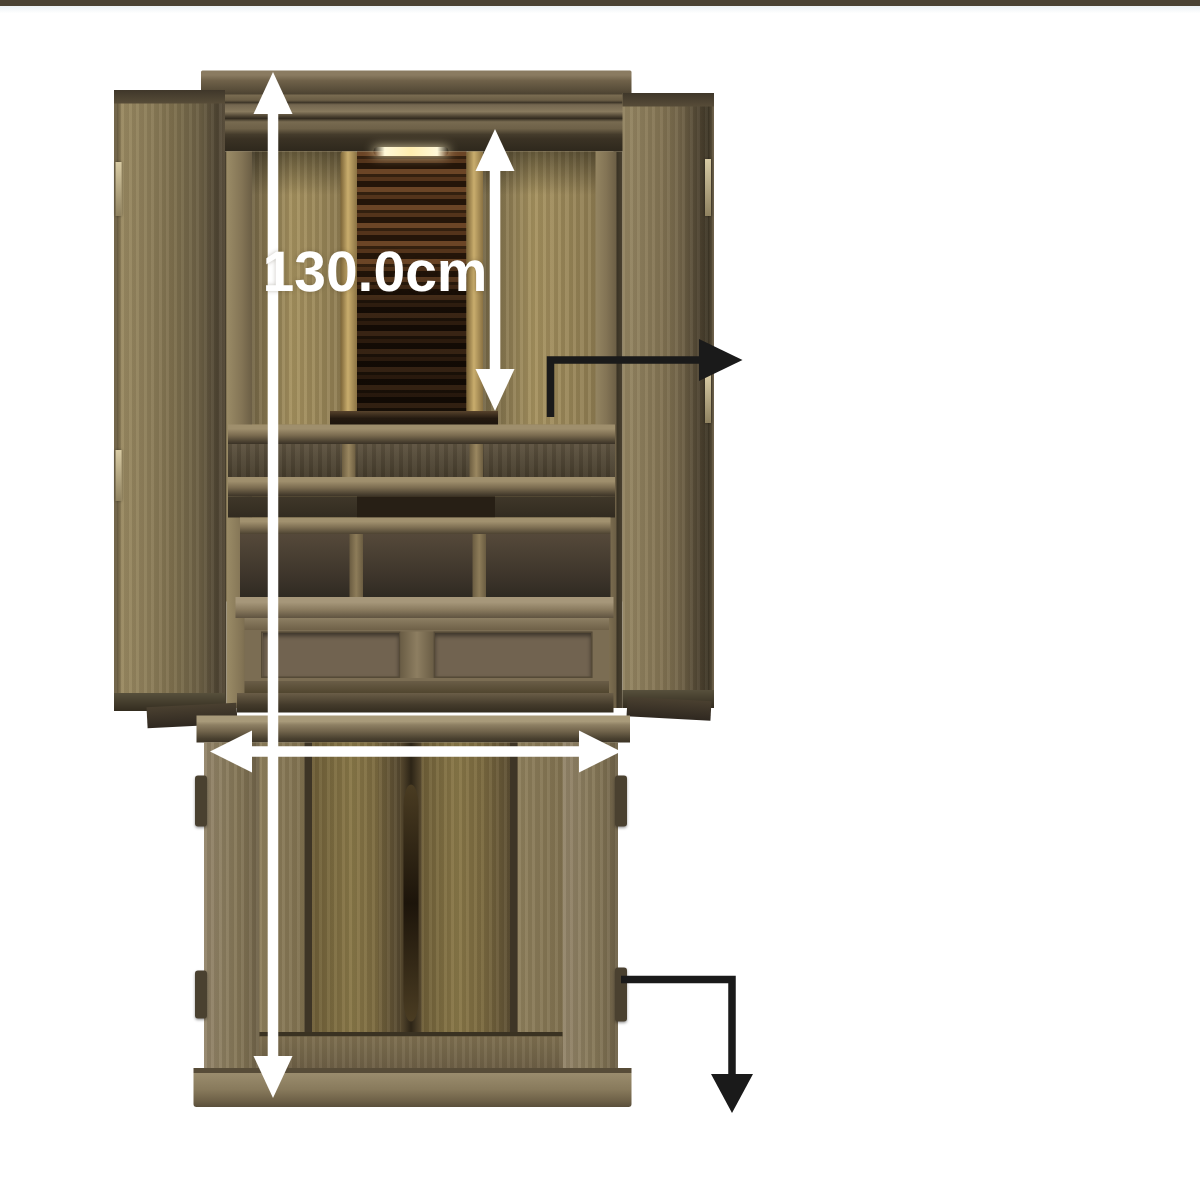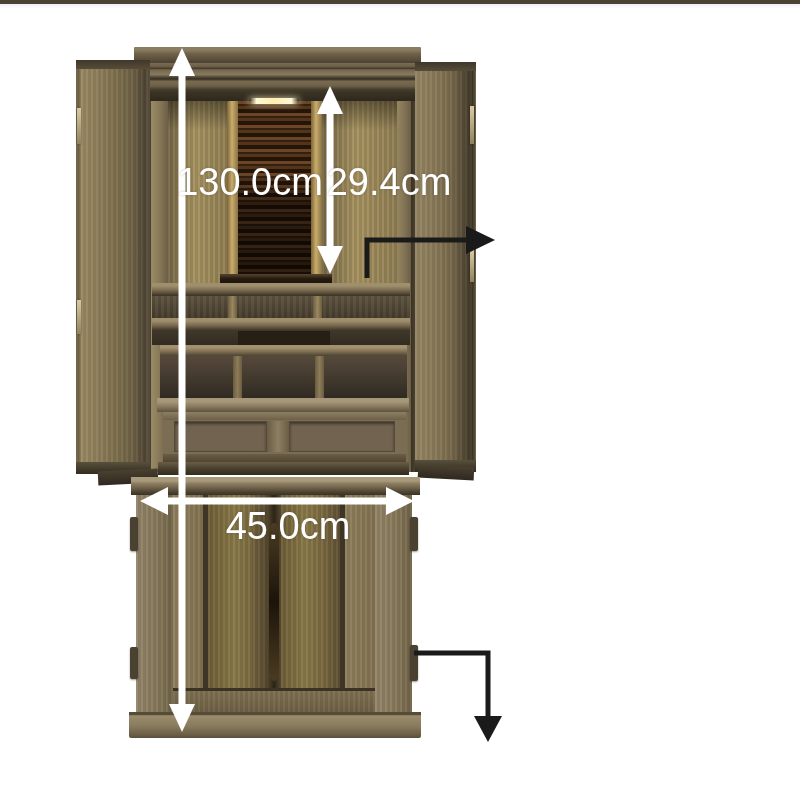--- a/index.html
+++ b/index.html
@@ -123,21 +123,21 @@
   .l-bottom-rail{left:37px;top:196px;width:202px;height:21px;
     background:repeating-linear-gradient(90deg,rgba(255,255,255,.04) 0 2px,rgba(0,0,0,.05) 2px 5px),linear-gradient(180deg,#7e6f50,#6e6046);}
   .hinge-tab{width:8px;height:34px;background:#4a4130;border-radius:2px;box-shadow:0 1px 2px rgba(0,0,0,.4);}
   .tab-l1{left:130px;top:517px;} .tab-l2{left:130px;top:647px;height:32px;}
   .tab-r1{left:410px;top:517px;} .tab-r2{left:410px;top:645px;height:36px;}
   .plinth{left:129px;top:712px;width:292px;height:26px;border-radius:0 0 2px 2px;
     background:linear-gradient(180deg,#574c38 0 3px,#9a8c6d 14%,#887a5c 55%,#6c5f46 86%,#5a4f3b);}
 
   
   #arrows{left:0;top:0;width:800px;height:800px;pointer-events:none;}
-  .dim-white{color:var(--arrow-white,#fff);font-weight:400;font-size:38px;line-height:38px;
+  .dim-white{color:var(--arrow-white,#fff);font-weight:700;font-size:38px;line-height:38px;
     transform:translateX(-50%);white-space:nowrap;text-shadow:0 0 3px rgba(60,50,30,.3);}
   .dim-black{color:var(--arrow-black,#1a1a1a);font-weight:600;font-size:31px;line-height:31px;white-space:nowrap;}
 </style>
 </head>
 <body>
 
 <div id="stage">
 
   <div class="topbar"></div>
   <div class="topbar-fade"></div>
@@ -236,15 +236,13 @@
       <path d="M367,278 L367,240 L470,240" fill="none" stroke-width="5"></path>
       <polygon points="466,226 495,240 466,254" stroke="none"></polygon>
     </g>
     <g style="fill:var(--arrow-black,#1a1a1a);stroke:var(--arrow-black,#1a1a1a)">
       <path d="M414,653 L488,653 L488,717" fill="none" stroke-width="5"></path>
       <polygon points="474,716 502,716 488,742" stroke="none"></polygon>
     </g>
   </svg>
 
   <div class="dim-white" style="left:250px;top:163px;">130.0cm</div>
-  <div class="dim-white" style="left:389px;top:163px;">29.4cm</div>
-  <div class="dim-white" style="left:288px;top:507px;">45.0cm</div>
 </div>
 
 </body></html>

